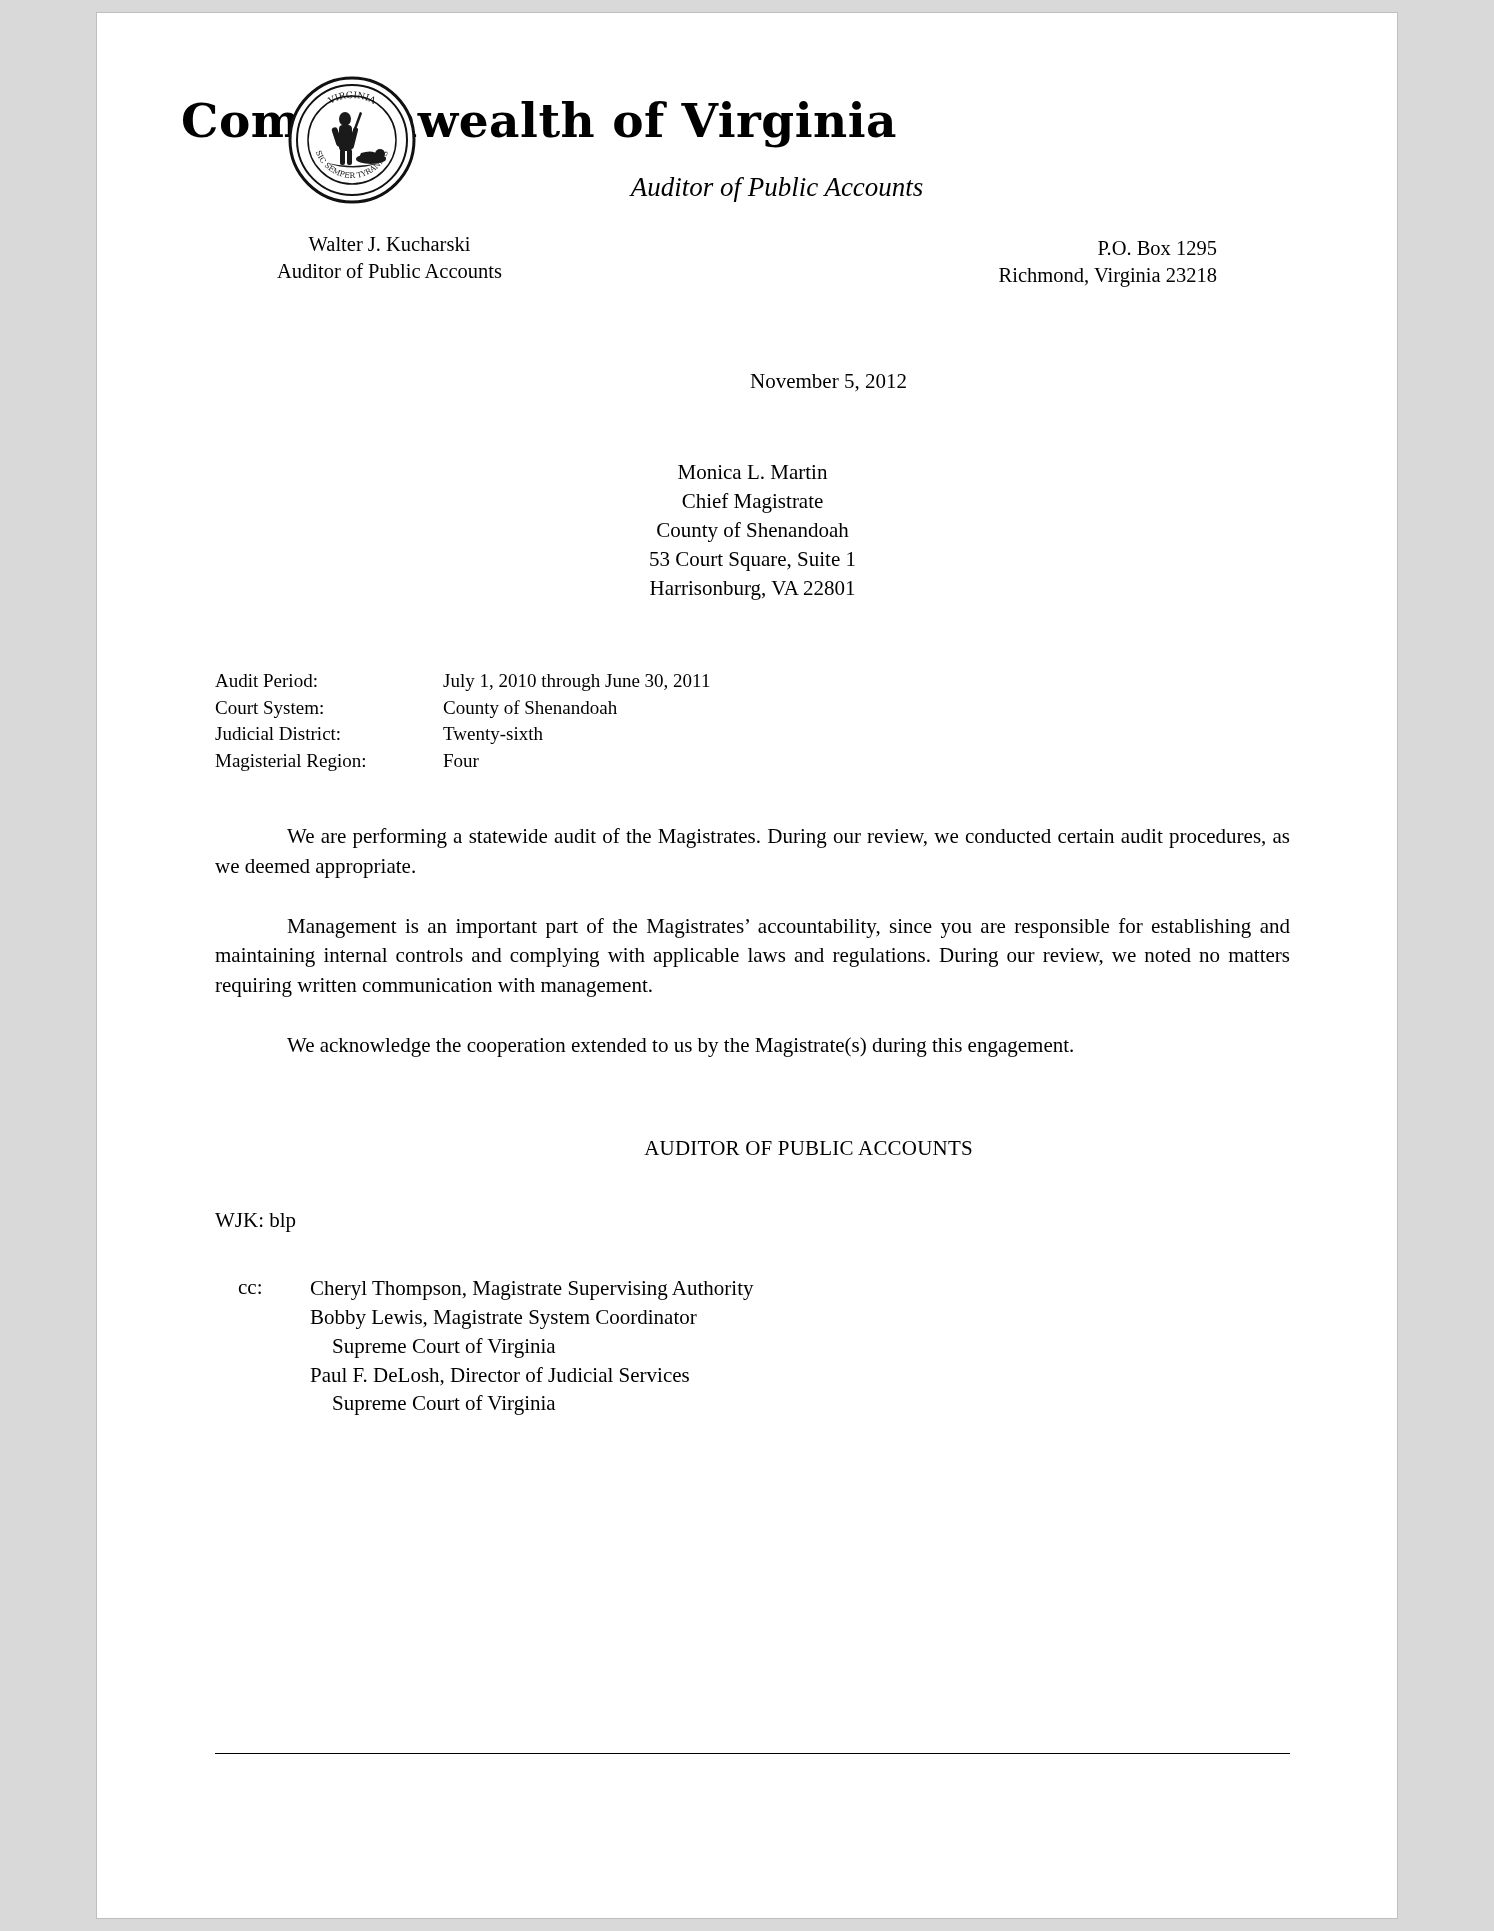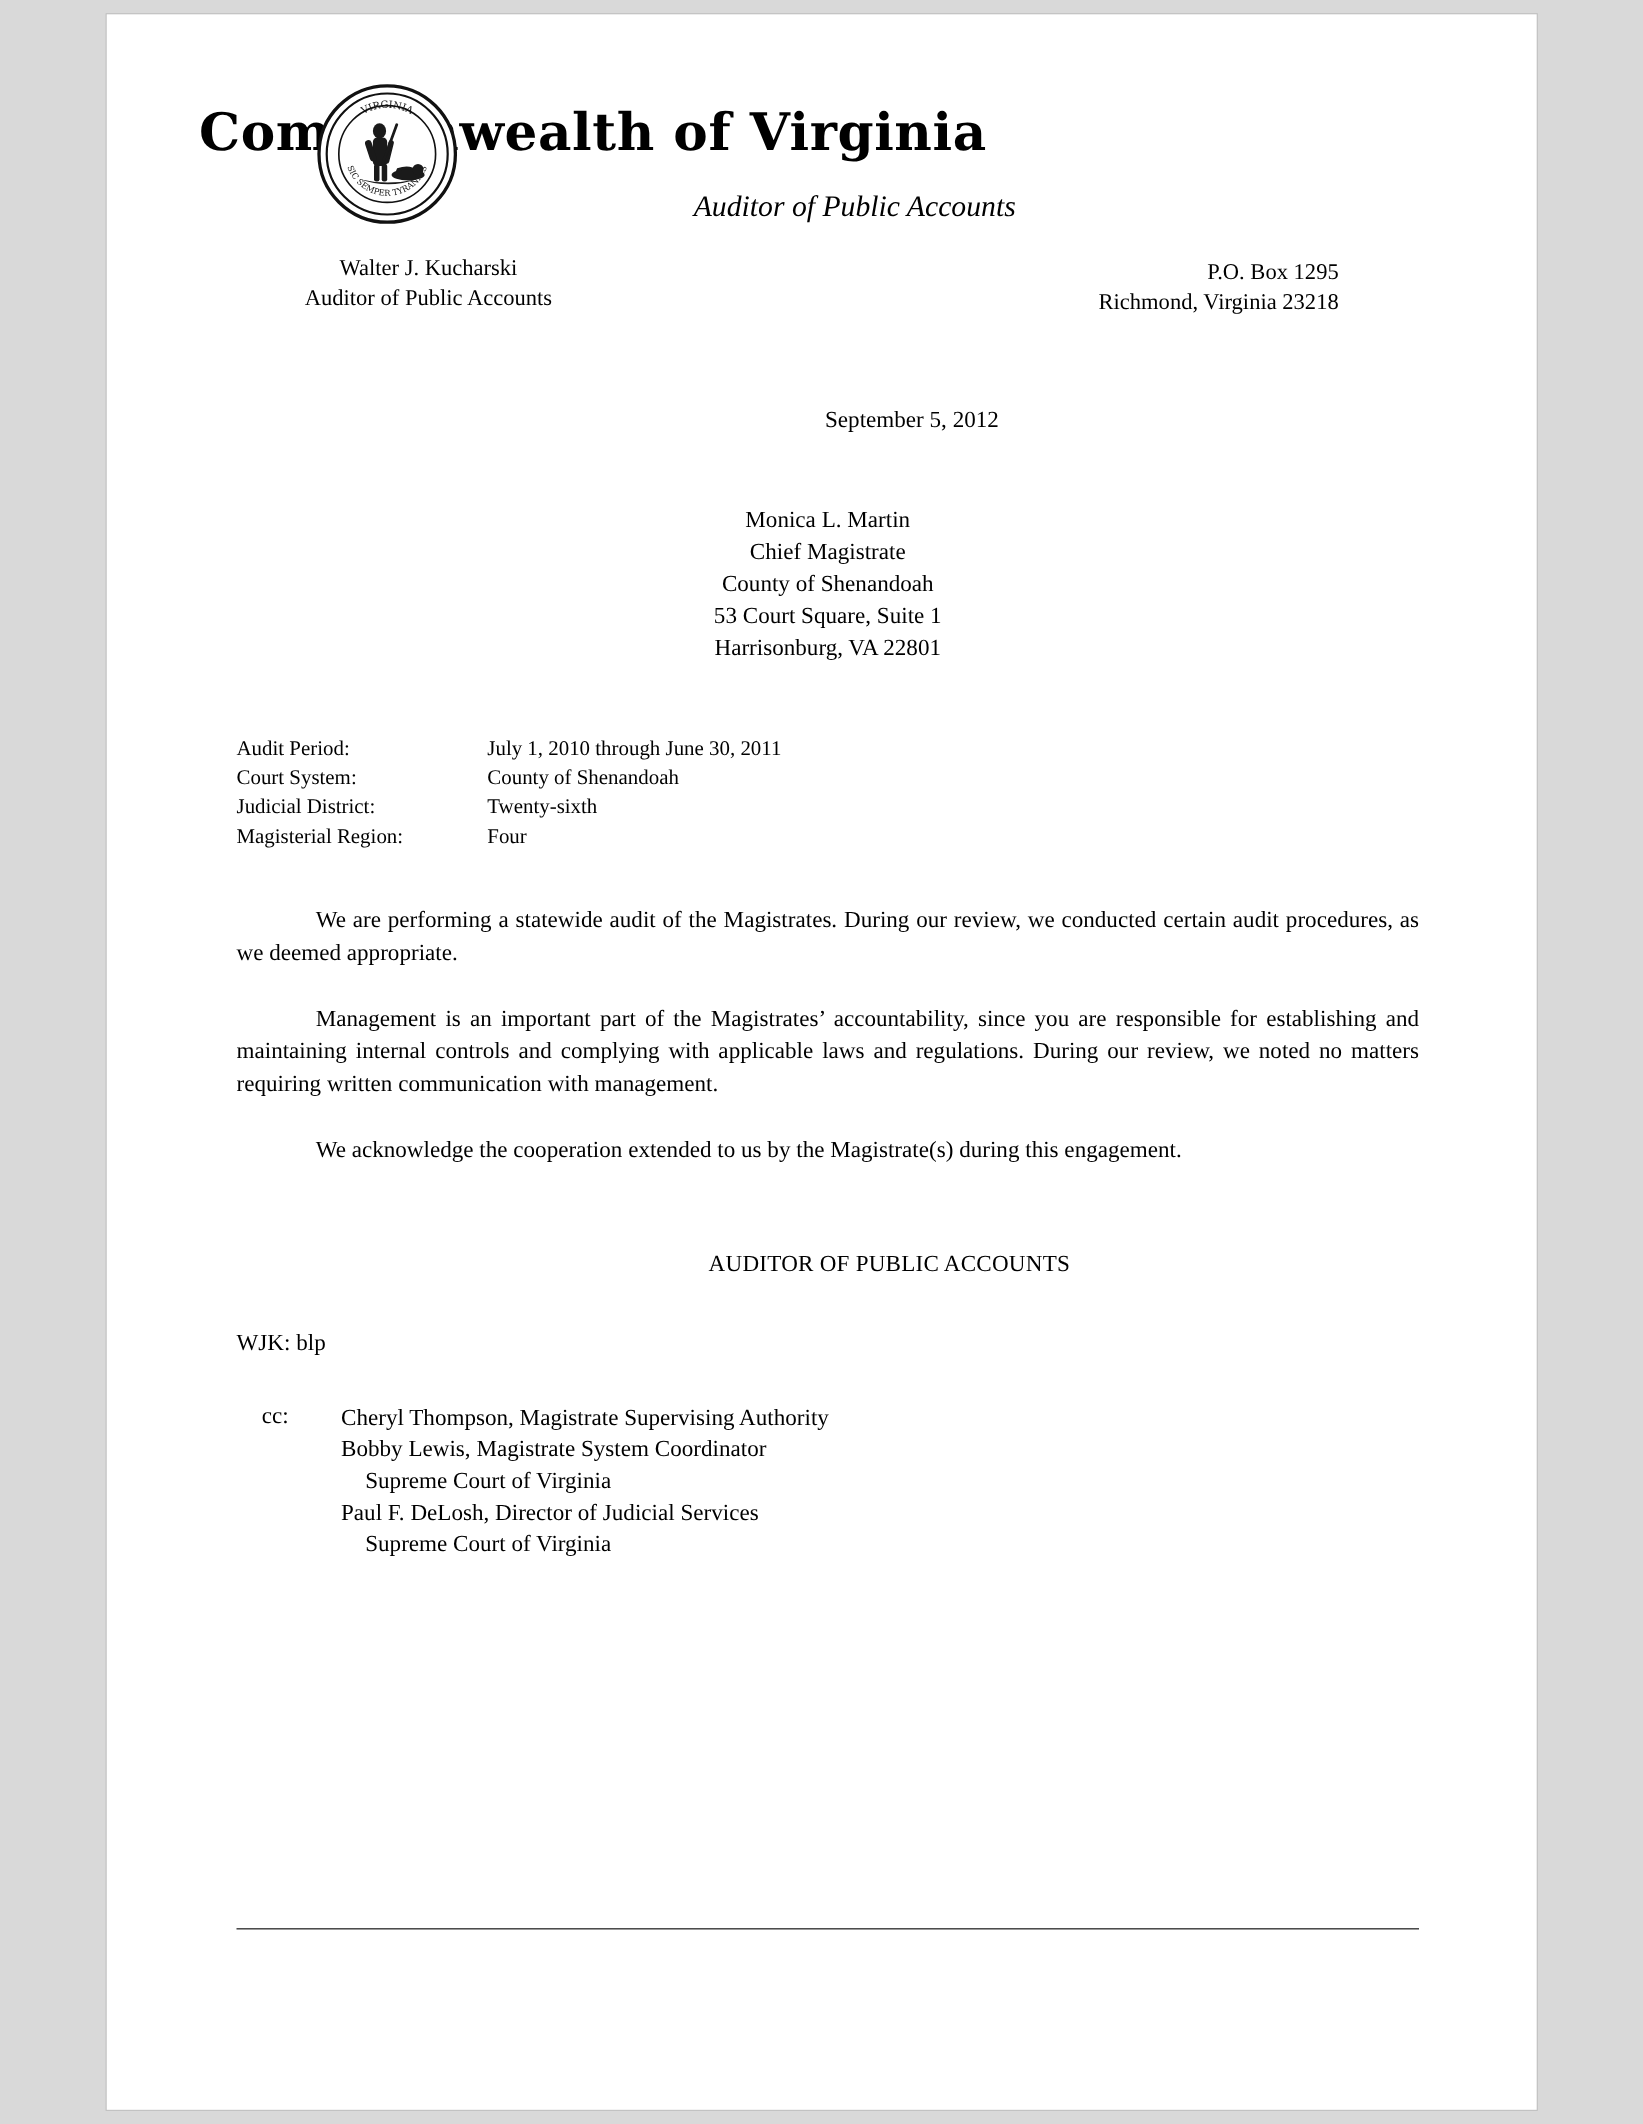--- a/index.html
+++ b/index.html
@@ -213,21 +213,21 @@
         </div>
         <div class="contact-right">
           <div>P.O. Box 1295</div>
           <div>Richmond, Virginia 23218</div>
         </div>
       </div>
     </div>
 
     <div class="body-area">
 
-      <div class="date-line">September 5, 2012</div>
+      <div class="date-line">November 5, 2012</div>
 
       <div class="addressee">
         <div>Monica L. Martin</div>
         <div>Chief Magistrate</div>
         <div>County of Shenandoah</div>
         <div>53 Court Square, Suite 1</div>
         <div>Harrisonburg, VA 22801</div>
       </div>
 
       <table class="meta-table">

